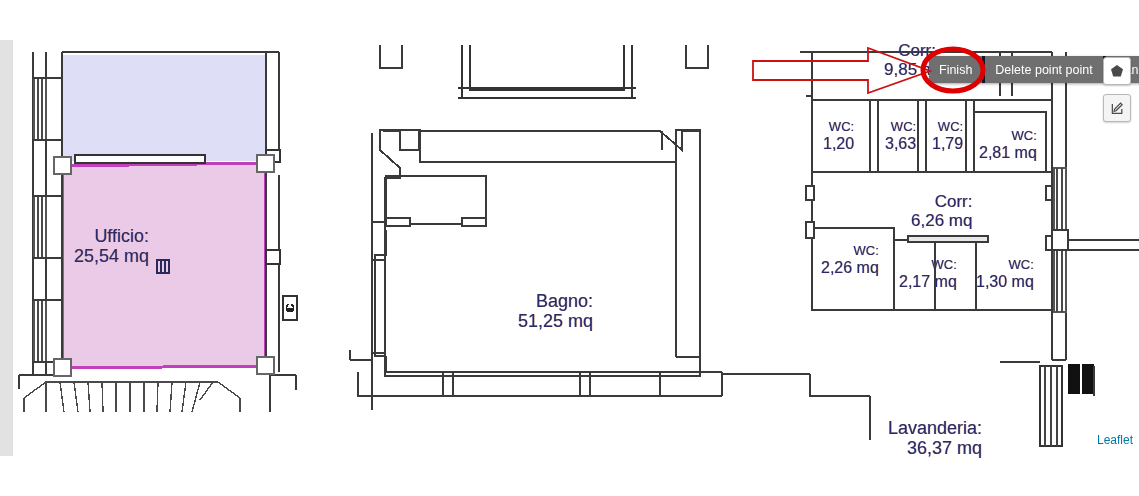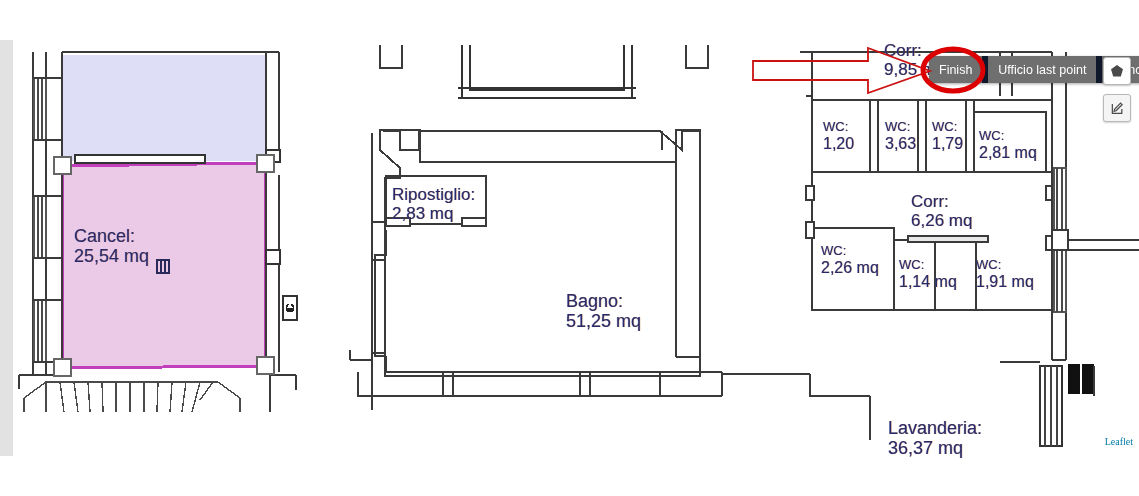--- a/index.html
+++ b/index.html
@@ -21,21 +21,21 @@
 
   
   .room-label{
     position:absolute;
     color:#2a2a6a;
     line-height:1.12;
     white-space:nowrap;
     text-shadow:0.5px 0 0 rgba(200,120,40,.55), -0.5px 0 0 rgba(70,110,200,.35);
     pointer-events:none;
   }
-  .room-label .ln{display:block;}
+  .room-label .ln{display:block;text-align:right;}
   .rl-big{font-size:18px;}
   .rl-mid{font-size:17px;}
   .rl-xs{font-size:13px;}
   .rl-xs .ln:last-child{font-size:16px;}
 
   
   .draw-toolbar{
     position:absolute;left:929px;top:56px;height:27px;
     display:flex;align-items:stretch;
     background:#6f6f6f;
@@ -46,21 +46,21 @@
   }
   .draw-toolbar .tb-btn{
     display:flex;align-items:center;justify-content:center;
     padding:0 10px;
     color:#ffffff;
     font-size:12.5px;
     font-family:"Liberation Sans", sans-serif;
     cursor:pointer;
     background:transparent;
     border:none;
-    border-right:6px solid #0f172a;
+    border-right:3px solid #0f172a;
     white-space:nowrap;
     height:27px;
   }
   .draw-toolbar .tb-btn:last-child{border-right:none;}
 
   
   .map-controls{position:absolute;right:8px;top:57px;z-index:40;display:flex;flex-direction:column;gap:9px;}
   .ctl-btn{
     width:26px;height:26px;background:#ffffff;
     border:1px solid #b8b8b8;border-radius:3px;
@@ -68,22 +68,22 @@
     cursor:pointer;box-shadow:0 1px 2px rgba(0,0,0,.18);
   }
   .ctl-btn.alt{background:#f4f4f4;}
 
   
   .annot{position:absolute;left:0;top:0;width:1139px;height:496px;pointer-events:none;z-index:60;}
 
   
   .attrib{
     position:absolute;right:6px;bottom:49px;
-    font-size:10px;color:#0078A8;
-    font-family:Liberation Serif, serif;
+    font-size:12px;color:#0078A8;
+    font-family:Liberation Sans, sans-serif;
     z-index:30;
   }
 </style>
 </head>
 <body>
 
 <div id="app">
 
   <div class="left-gutter"></div>
 
@@ -343,30 +343,26 @@
         <rect x="54" y="359" width="17" height="17" fill="#fff" stroke="#666" stroke-width="1.2"></rect>
       </g>
 
       <g>
         <rect x="157" y="260" width="12" height="13" fill="none" stroke="#2a2a5a" stroke-width="1.4"></rect>
         <path d="M161 260 L161 273 M165 260 L165 273" stroke="#2a2a5a" stroke-width="1.1"></path>
       </g>
     </svg>
 
     <div class="room-label rl-big" style="left:74px;top:226px;">
-      <span class="ln">Cancel:</span>
+      <span class="ln">Ufficio:</span>
       <span class="ln">25,54 mq</span>
     </div>
 
-    <div class="room-label rl-mid" style="left:392px;top:185px;">
-      <span class="ln">Ripostiglio:</span>
-      <span class="ln">2,83 mq</span>
-    </div>
-
-    <div class="room-label rl-big" style="left:518px;top:291px;margin-left:48px;">
+
+    <div class="room-label rl-big" style="left:518px;top:291px;">
       <span class="ln">Bagno:</span>
       <span class="ln">51,25 mq</span>
     </div>
 
     <div class="room-label rl-mid" style="left:884px;top:41px;">
       <span class="ln">Corr:</span>
       <span class="ln">9,85 m</span>
     </div>
 
     <div class="room-label rl-xs" style="left:823px;top:120px;">
@@ -394,39 +390,39 @@
       <span class="ln">6,26 mq</span>
     </div>
 
     <div class="room-label rl-xs" style="left:821px;top:244px;">
       <span class="ln">WC:</span>
       <span class="ln">2,26 mq</span>
     </div>
 
     <div class="room-label rl-xs" style="left:899px;top:258px;">
       <span class="ln">WC:</span>
-      <span class="ln">1,14 mq</span>
+      <span class="ln">2,17 mq</span>
     </div>
 
     <div class="room-label rl-xs" style="left:976px;top:258px;">
       <span class="ln">WC:</span>
-      <span class="ln">1,91 mq</span>
+      <span class="ln">1,30 mq</span>
     </div>
 
     <div class="room-label rl-big" style="left:888px;top:418px;">
       <span class="ln">Lavanderia:</span>
       <span class="ln">36,37 mq</span>
     </div>
 
     <div class="attrib">Leaflet</div>
   </div>
 
   <div class="draw-toolbar">
     <button class="tb-btn">Finish</button>
-    <button class="tb-btn">Ufficio last point</button>
+    <button class="tb-btn">Delete point point</button>
     <button class="tb-btn">Cancel</button>
   </div>
 
   <div class="map-controls">
     <div class="ctl-btn">
       <svg width="14" height="14" viewBox="0 0 14 14">
         <polygon points="7,1 13,5.2 10.8,12.4 3.2,12.4 1,5.2" fill="#4a4a4a"></polygon>
       </svg>
     </div>
     <div class="ctl-btn alt">

